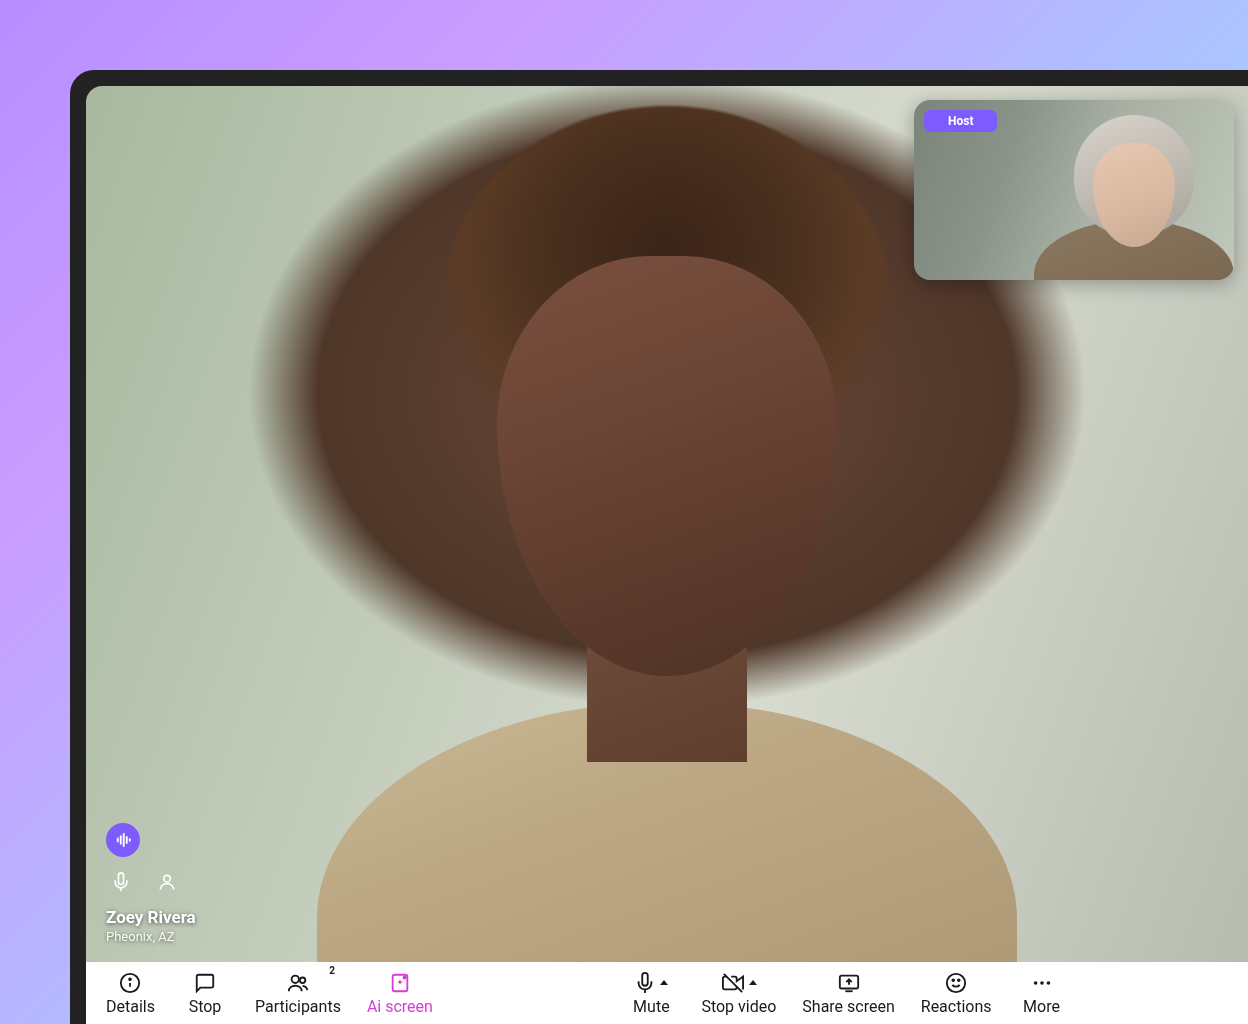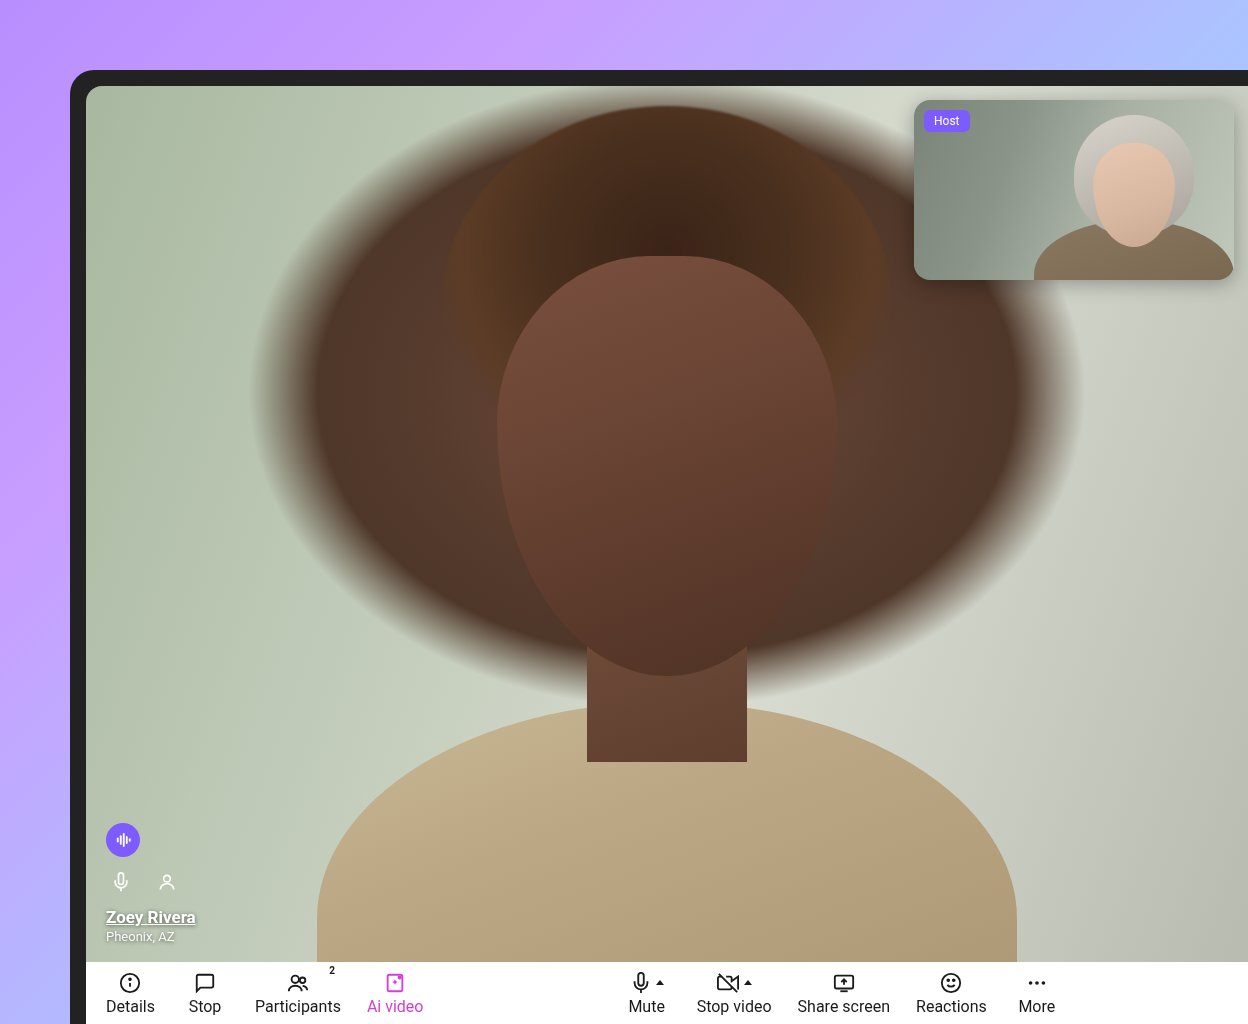--- a/index.html
+++ b/index.html
@@ -130,22 +130,22 @@
     background: linear-gradient(160deg, #8a7860 0%, #7a6850 100%);
     border-radius: 55% 55% 0 0 / 100% 100% 0 0;
   }
   .pip-badge {
     position: absolute;
     top: 10px;
     left: 10px;
     background: #7c5cff;
     color: #fff;
     font-size: 12px;
-    font-weight: 400;
-    padding: 4px 10px;
+    font-weight: 700;
+    padding: 4px 24px;
     border-radius: 6px;
   }
   .pip-info {
     position: absolute;
     left: 14px;
     bottom: 12px;
     color: #fff;
     text-shadow: 0 1px 3px rgba(0,0,0,0.5);
   }
   .pip-name { font-size: 15px; font-weight: 600; }
@@ -192,21 +192,21 @@
   }
   .overlay-icon {
     width: 30px;
     height: 30px;
     display: flex;
     align-items: center;
     justify-content: center;
     cursor: pointer;
     color: #fff;
   }
-  .main-name { font-size: 17px; font-weight: 700; text-decoration: underline; }
+  .main-name { font-size: 17px; font-weight: 700; }
   .main-subtitle { font-size: 13px; opacity: 0.9; margin-top: 2px; }
   
   .toolbar {
     background: #fff;
     height: 62px;
     display: flex;
     align-items: center;
     padding: 0 20px;
     gap: 32px;
     border-radius: 0 0 0 0;
@@ -336,21 +336,21 @@
         <span class="toolbar-label">Participants</span>
       </div>
       <div class="toolbar-item accent">
         <div class="toolbar-icon-row">
           <svg width="22" height="22" viewBox="0 0 24 24" fill="none" stroke="currentColor" stroke-width="2">
               <rect x="4" y="3" width="16" height="18" rx="2"></rect>
               <path d="M12 8l1 2 2 1-2 1-1 2-1-2-2-1 2-1z" fill="currentColor" stroke="none"></path>
               <circle cx="17" cy="6" r="1.2" fill="currentColor"></circle>
             </svg>
         </div>
-        <span class="toolbar-label">Ai video</span>
+        <span class="toolbar-label">Ai screen</span>
       </div>
     </div>
 
     <div class="toolbar-group center">
       <div class="toolbar-item">
         <div class="toolbar-icon-row">
           <svg width="22" height="22" viewBox="0 0 24 24" fill="none" stroke="currentColor" stroke-width="2">
               <path d="M12 1a3 3 0 0 0-3 3v8a3 3 0 0 0 6 0V4a3 3 0 0 0-3-3z"></path>
               <path d="M19 10v2a7 7 0 0 1-14 0v-2"></path>
               <line x1="12" y1="19" x2="12" y2="23"></line>

